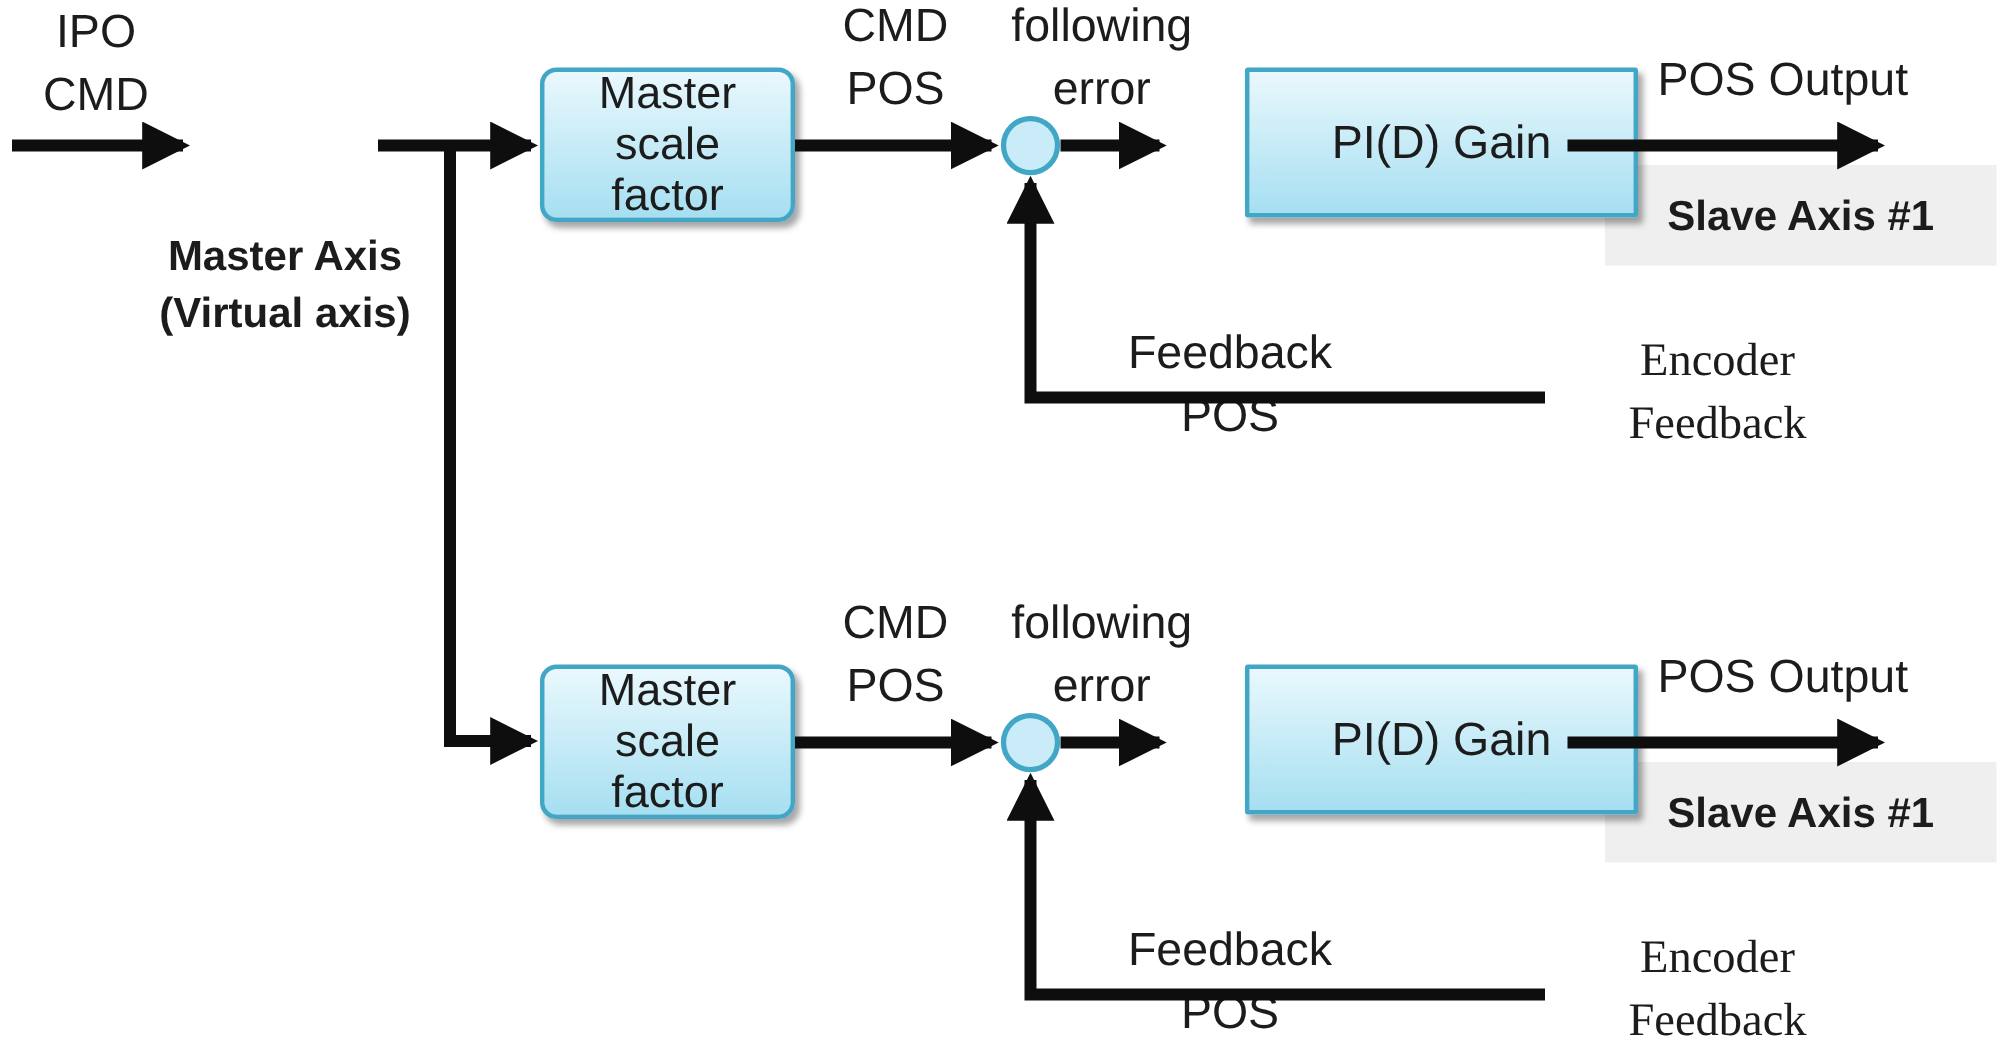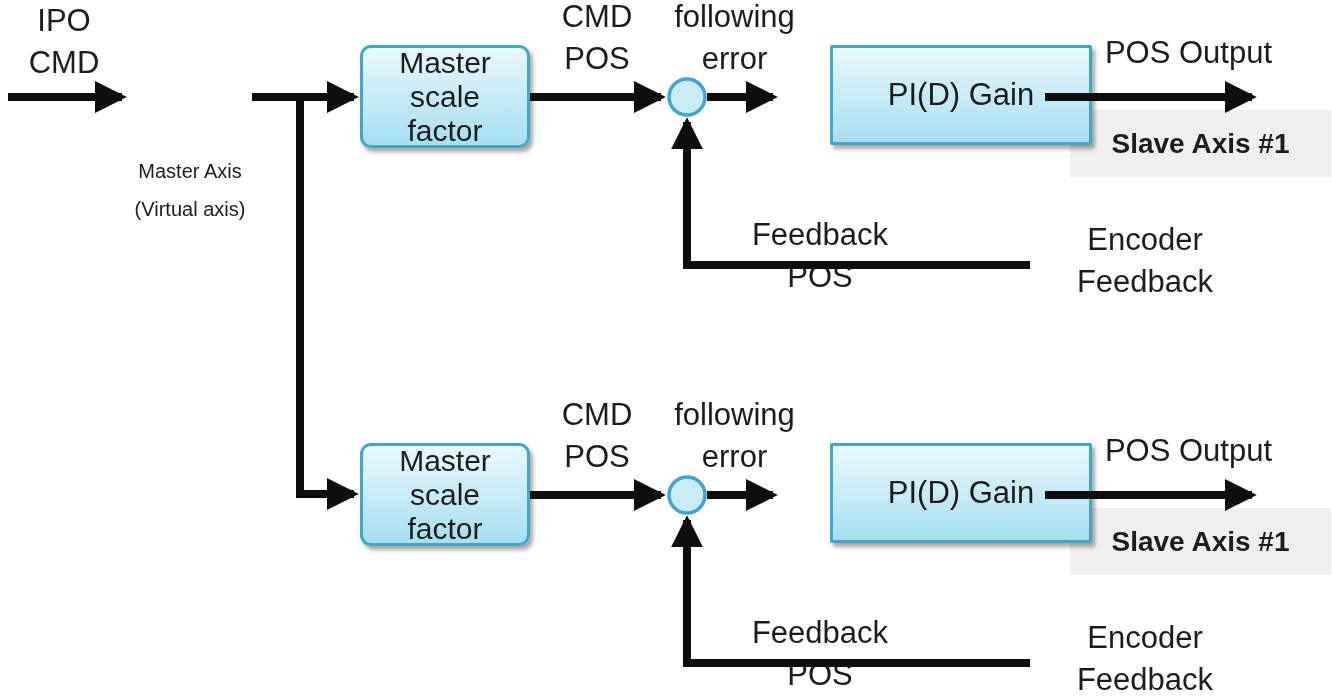--- a/index.html
+++ b/index.html
@@ -22,21 +22,21 @@
   .stage{position:absolute;left:0;top:0;width:1332px;height:698px;overflow:hidden;}
   .branch{position:absolute;left:0;top:0;width:1332px;height:698px;pointer-events:none;}
   .branch.b2{transform:translateY(398px);}
   
   .lbl{
     position:absolute;
     font-size:31px;line-height:42px;
     text-align:center;white-space:pre-line;
     color:var(--text);
   }
-  .bold{font-weight:normal;font-size:20px;line-height:38px;}
+  .bold{font-weight:bold;font-size:28px;line-height:38px;}
   
   .pbox{
     position:absolute;
     background:linear-gradient(to bottom,var(--box-fill-top) 0%,var(--box-fill-bottom) 100%);
     border:3px solid var(--box-border);
     border-radius:2px;
     box-shadow:3px 4px 4px rgba(0,0,0,0.35);
     display:flex;align-items:center;justify-content:center;
     text-align:center;font-size:30px;line-height:34px;white-space:pre-line;
   }
@@ -48,21 +48,21 @@
     position:absolute;left:1070px;top:110px;width:261px;height:67px;
     background:var(--slave-bg);
     display:flex;align-items:center;justify-content:center;
     font-weight:bold;font-size:28px;
   }
   
   .cmd-pos{left:542px;top:-4px;width:110px;}
   .following-error{left:652px;top:-4px;width:165px;}
   .pos-output{left:1101px;top:16px;width:175px;margin-top:16px;}
   .feedback-pos{left:715px;top:214px;width:210px;}
-  .encoder-feedback{left:1055px;top:219px;width:180px;}
+  .encoder-feedback{left:1055px;top:219px;width:180px;font-family:Liberation Serif, serif;}
   
   .ipo-cmd{left:8px;top:0px;width:112px;}
   .master-axis{left:58px;top:152px;width:264px;}
   
   svg.wires{position:absolute;left:0;top:0;width:1332px;height:698px;pointer-events:none;}
   .conn{stroke:var(--line);stroke-width:8;fill:none;stroke-linejoin:miter;}
   .ah{fill:var(--line);}
   .junction{fill:var(--junction-fill);stroke:var(--box-border);stroke-width:3.5;}
 </style>
 </head>

